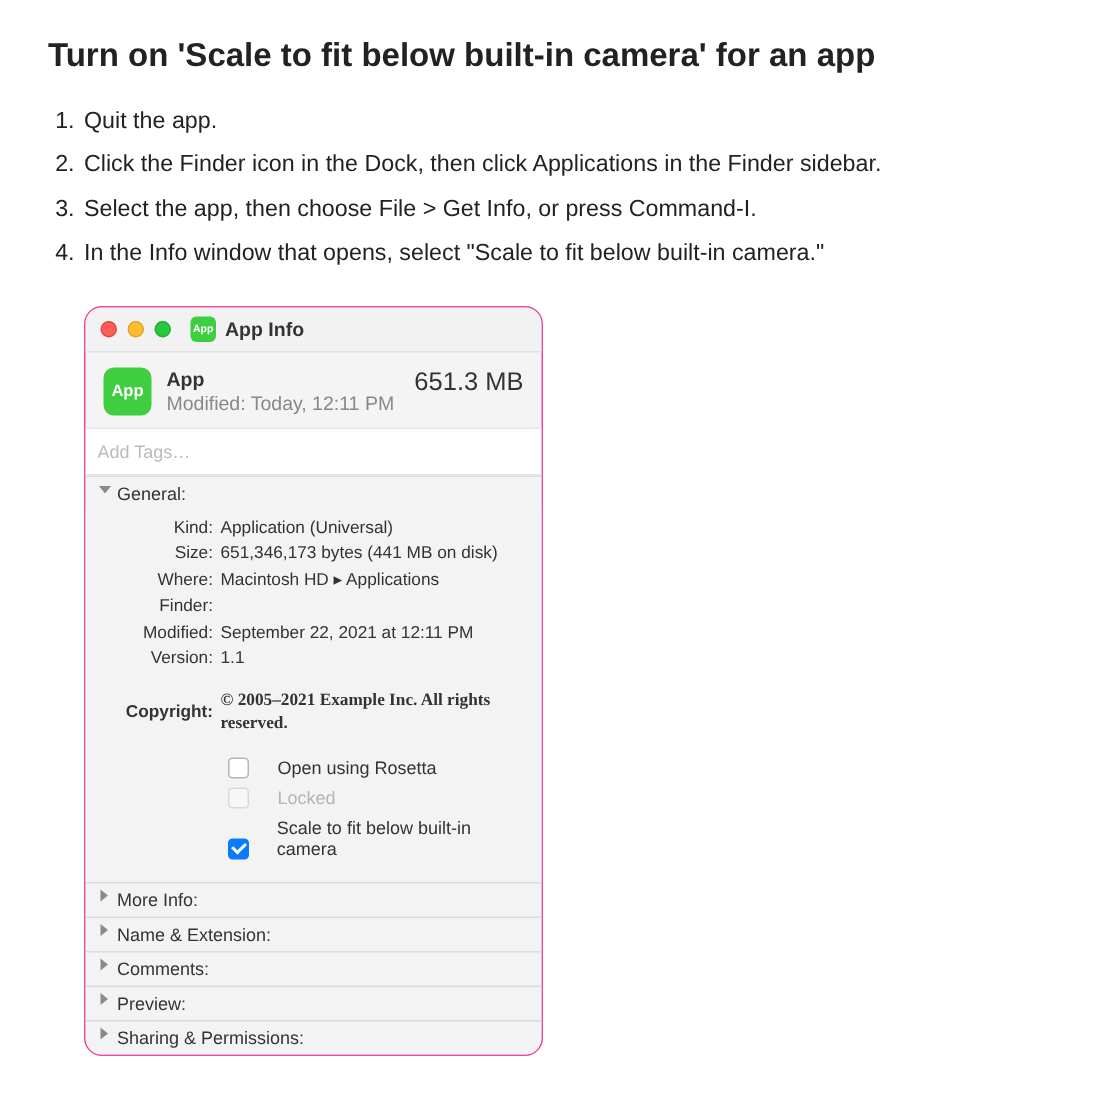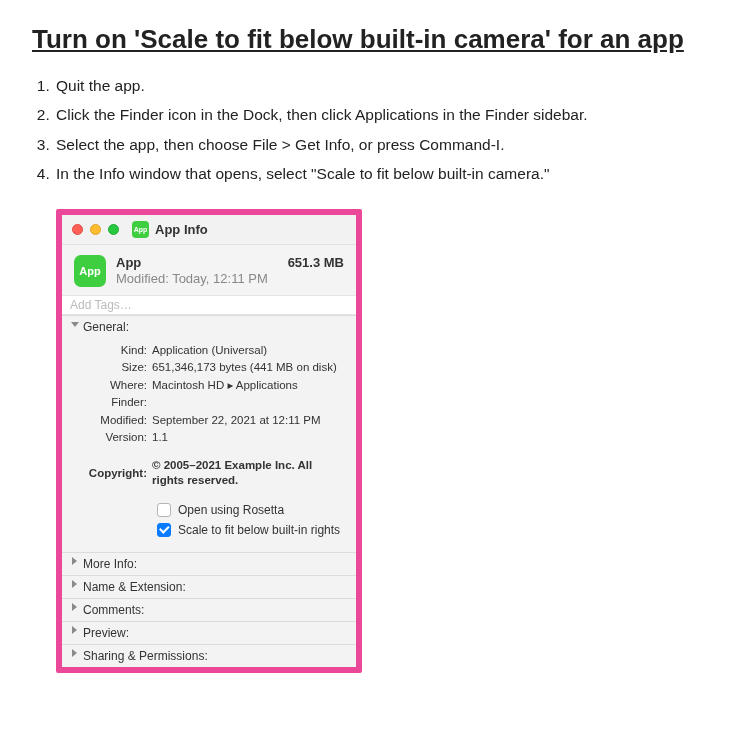--- a/index.html
+++ b/index.html
@@ -5,38 +5,37 @@
   * { box-sizing: border-box; }
   body {
     margin: 0;
     padding: 24px 32px;
     font-family: -apple-system, "Helvetica Neue", Arial, sans-serif;
     color: #222;
     width: 738px;
     background: #fff;
   }
   h2.title {
-    font-size: 26px;
+    font-size: 22px;
     font-weight: 700;
     margin: 0 0 16px 0;
-    text-decoration: underline;
   }
   ol.steps {
     margin: 0 0 20px 0;
     padding-left: 22px;
     font-size: 15.5px;
     line-height: 1.9;
   }
   ol.steps li { padding-left: 2px; }
 
   .info-window {
     width: 306px;
     margin: 6px 0 0 24px;
-    border: 6px solid #ec4899;
-    border-radius: 2px;
+    border: 1px solid #ec4899;
+    border-radius: 12px;
     overflow: hidden;
     background: #f4f4f4;
     font-size: 12px;
     color: #333;
   }
   .titlebar {
     display: flex;
     align-items: center;
     height: 30px;
     padding: 0 10px;
@@ -57,28 +56,28 @@
   }
   .app-badge.big { width: 32px; height: 32px; border-radius: 7px; font-size: 11px; }
 
   .header-row {
     display: flex; align-items: flex-start; gap: 10px;
     padding: 10px 12px 8px;
   }
   .header-info { flex: 1; }
   .app-name { font-weight: 700; font-size: 13px; }
   .modified-line { color: #888; font-size: 13px; margin-top: 1px; }
-  .size-top { font-size: 13px; font-weight: 700; }
+  .size-top { font-size: 17px; font-weight: 400; }
 
   .tags-field {
     margin: 0;
     border-top: 1px solid #e5e5e5;
     border-bottom: 1px solid #e5e5e5;
     background: #fff;
-    height: 20px;
+    height: 32px;
   }
   .tags-field input {
     width: 100%; height: 100%;
     border: none; outline: none;
     padding: 4px 8px;
     font-size: 12px;
     background: transparent;
   }
   .tags-field input::placeholder { color: #bbb; }
 
@@ -111,25 +110,25 @@
   }
 
   .general-body {
     padding: 4px 10px 12px 10px;
     background: #f3f3f3;
   }
   .kv-row { display: flex; padding: 1px 0; font-size: 11.5px; line-height: 1.35; align-items: center; }
   .kv-key { width: 80px; text-align: right; padding-right: 5px; color: #333; }
   .kv-key.bold { font-weight: 700; }
   .kv-val { flex: 1; color: #333; }
-  .kv-val.bold { font-weight: 700; }
+  .kv-val.bold { font-weight: 700; font-family: Liberation Serif, serif; }
   .gap { height: 10px; }
 
   .checkbox-row {
-    display: flex; align-items: flex-end; gap: 7px;
+    display: flex; align-items: flex-end; gap: 19px;
     padding: 3px 0 3px 85px;
     font-size: 12px;
   }
   .cbox {
     width: 14px; height: 14px; border-radius: 3px;
     border: 1px solid #b5b5b5; background: #fff;
     display: flex; align-items: center; justify-content: center;
   }
   .cbox.checked { background: #0a7aff; border-color: #0a7aff; }
   .cbox.checked::after {
@@ -214,23 +213,27 @@
       <div class="kv-row">
           <div class="kv-key bold">Copyright:</div>
           <div class="kv-val bold">© 2005–2021 Example Inc. All rights reserved.</div>
         </div>
       <div class="gap"></div>
 
       <div class="checkbox-row">
         <span class="cbox"></span>
         <span>Open using Rosetta</span>
       </div>
+      <div class="checkbox-row disabled">
+        <span class="cbox disabled"></span>
+        <span>Locked</span>
+      </div>
       <div class="checkbox-row">
         <span class="cbox checked"></span>
-        <span>Scale to fit below built-in rights</span>
+        <span>Scale to fit below built-in camera</span>
       </div>
     </div>
   </div>
 
   <div class="section">
     <div class="section-header">
       <span class="chevron">
           <span class="tri-right"></span>
         </span>
       <span>More Info:</span>

